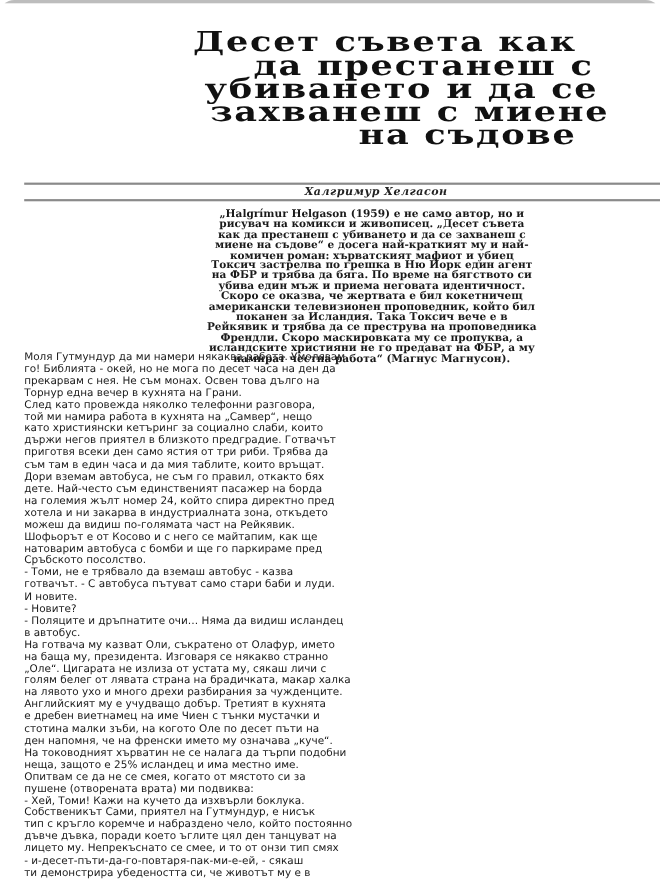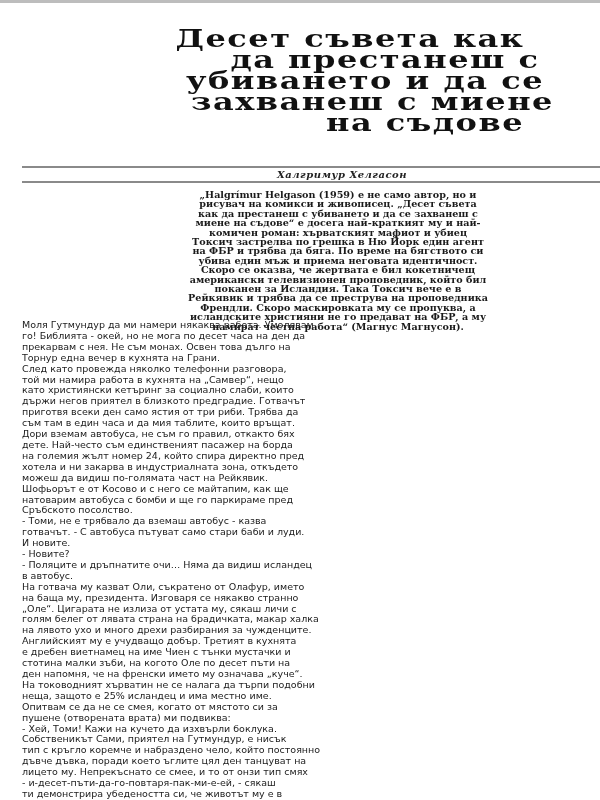--- a/index.html
+++ b/index.html
@@ -1,21 +1,21 @@
 <!DOCTYPE html>
 <html><head>
   <meta charset="utf-8">
   <style>
     html, body { margin: 0; padding: 0; }
     body {
       width: 600px; height: 800px; overflow: hidden; background: #ffffff;
       position: relative; color: #111;
     }
     .topbar { position: absolute; left: 0; top: 0; width: 600px; height: 3px; background: #bdbdbd; }
-    .page { position: absolute; left: 0; top: 0; width: 600px; height: 800px; overflow: hidden; }
+    .page { position: absolute; left: 0; top: 0; width: 600px; height: 800px; overflow: hidden; border-radius: 13px; }
     .title {
       position: absolute; left: 30px; top: 28px; width: 640px;
       font-family: "DejaVu Serif", serif; font-weight: bold;
       font-size: 32px; line-height: 27px; text-align: center;
       letter-spacing: 1.5px; transform: scaleY(0.78); transform-origin: top left;
       color: #111; white-space: nowrap;
     }
     .title div { white-space: nowrap; }
     .rule { position: absolute; left: 22px; width: 600px; height: 2px; background: #8a8a8a; }
     .author {

